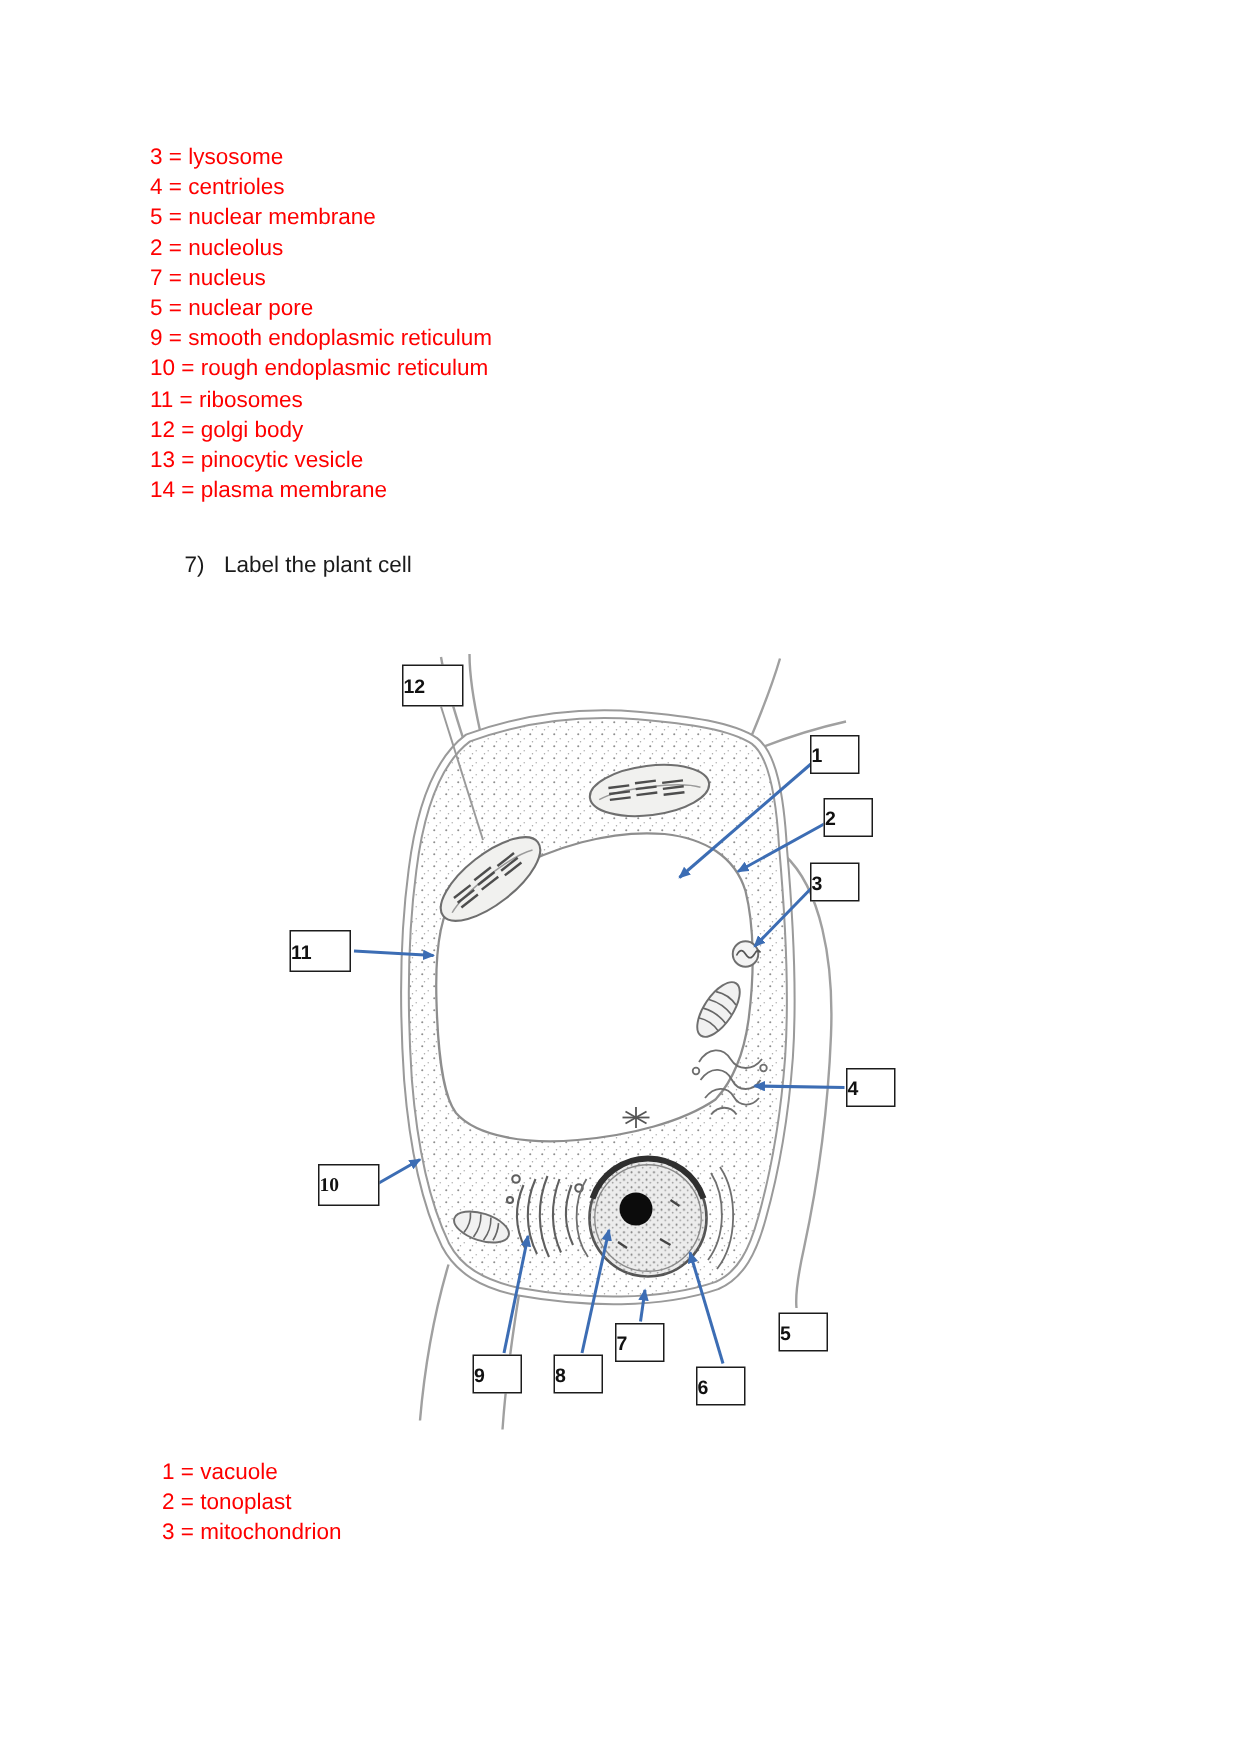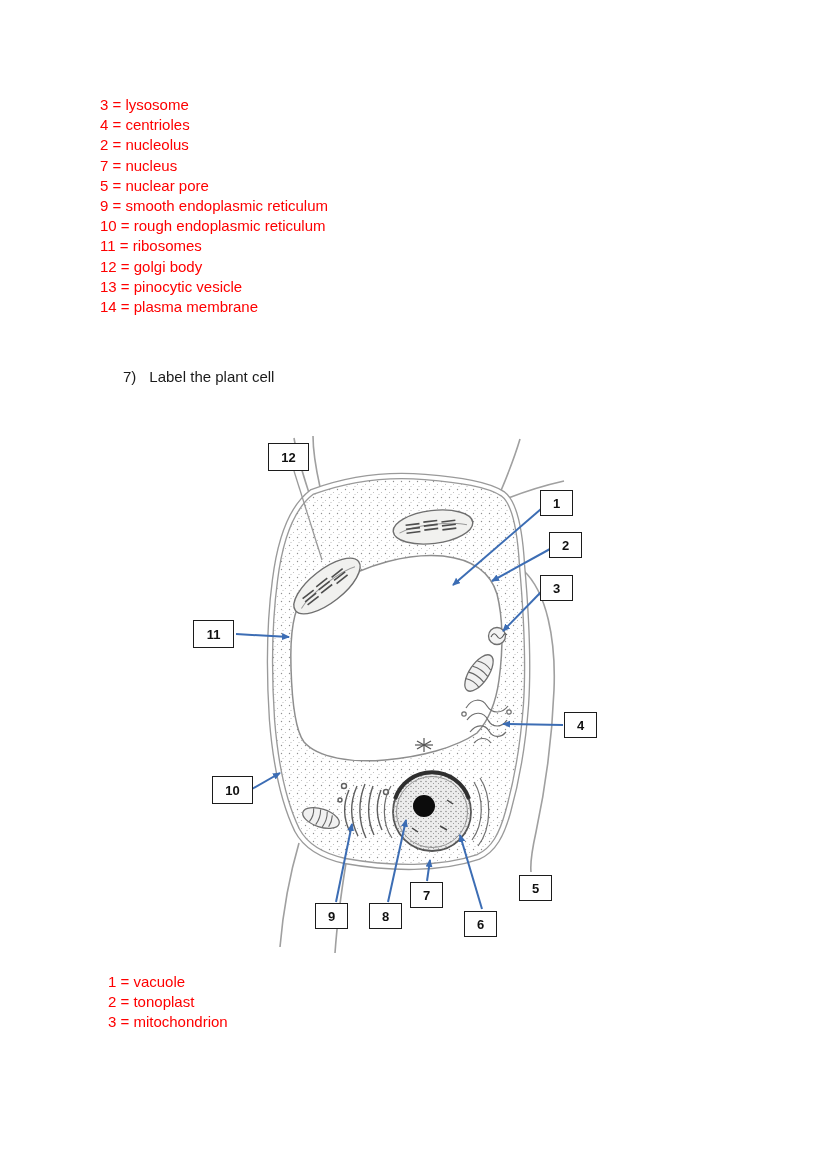--- a/index.html
+++ b/index.html
@@ -10,35 +10,36 @@
   .answers{position:absolute;color:#fe0000;}
   .answer-line{font-size:15px;line-height:20.2px;white-space:pre;}
   .answers-top{left:100px;top:95px;}
   .answers-bottom{left:108px;top:972px;}
   .question{
     position:absolute;left:123px;top:368px;font-size:15px;color:#1b1b1b;
     display:flex;gap:13px;align-items:baseline;
   }
   .diagram-svg{position:absolute;left:0;top:0;pointer-events:none;}
   .label-box{
-    position:absolute;display:flex;align-items:center;justify-content:center;
+    position:absolute;display:flex;align-items:center;justify-content:flex-start;
     background:#ffffff;border:1.6px solid #1c1c1c;box-sizing:border-box;
     font-weight:700;font-size:13px;color:#111111;
   }
   .label-box.single{width:33px;height:26px;}
   .label-box.double{width:41px;height:28px;}
 </style>
 </head>
 <body>
 
 <div class="page">
 
   <div class="answers answers-top">
     <div class="answer-line">3 = lysosome</div>
     <div class="answer-line">4 = centrioles</div>
+    <div class="answer-line">5 = nuclear membrane</div>
     <div class="answer-line">2 = nucleolus</div>
     <div class="answer-line">7 = nucleus</div>
     <div class="answer-line">5 = nuclear pore</div>
     <div class="answer-line">9 = smooth endoplasmic reticulum</div>
     <div class="answer-line">10 = rough endoplasmic reticulum</div>
     <div class="answer-line">11 = ribosomes</div>
     <div class="answer-line">12 = golgi body</div>
     <div class="answer-line">13 = pinocytic vesicle</div>
     <div class="answer-line">14 = plasma membrane</div>
   </div>
@@ -202,21 +203,21 @@
   </div>
   <div class="label-box single" style="left:540px;top:575px;">
     <span>3</span>
   </div>
   <div class="label-box double" style="left:193px;top:620px;">
     <span>11</span>
   </div>
   <div class="label-box single" style="left:564px;top:712px;">
     <span>4</span>
   </div>
-  <div class="label-box double" style="left:212px;top:776px;">
+  <div class="label-box double" style="left:212px;top:776px;font-family:Liberation Serif, serif;">
     <span>10</span>
   </div>
   <div class="label-box single" style="left:519px;top:875px;">
     <span>5</span>
   </div>
   <div class="label-box single" style="left:410px;top:882px;">
     <span>7</span>
   </div>
   <div class="label-box single" style="left:315px;top:903px;">
     <span>9</span>

